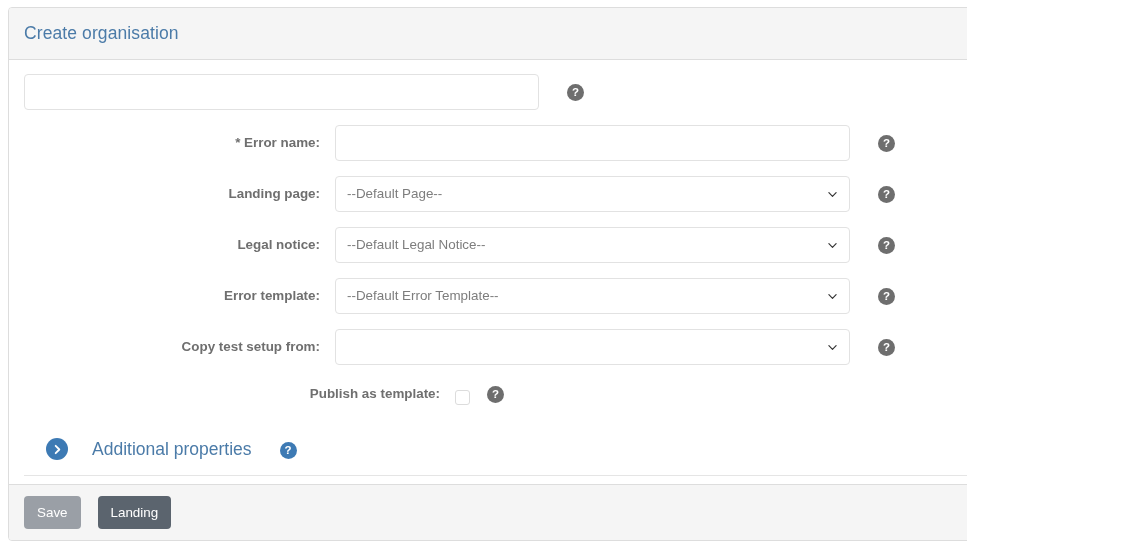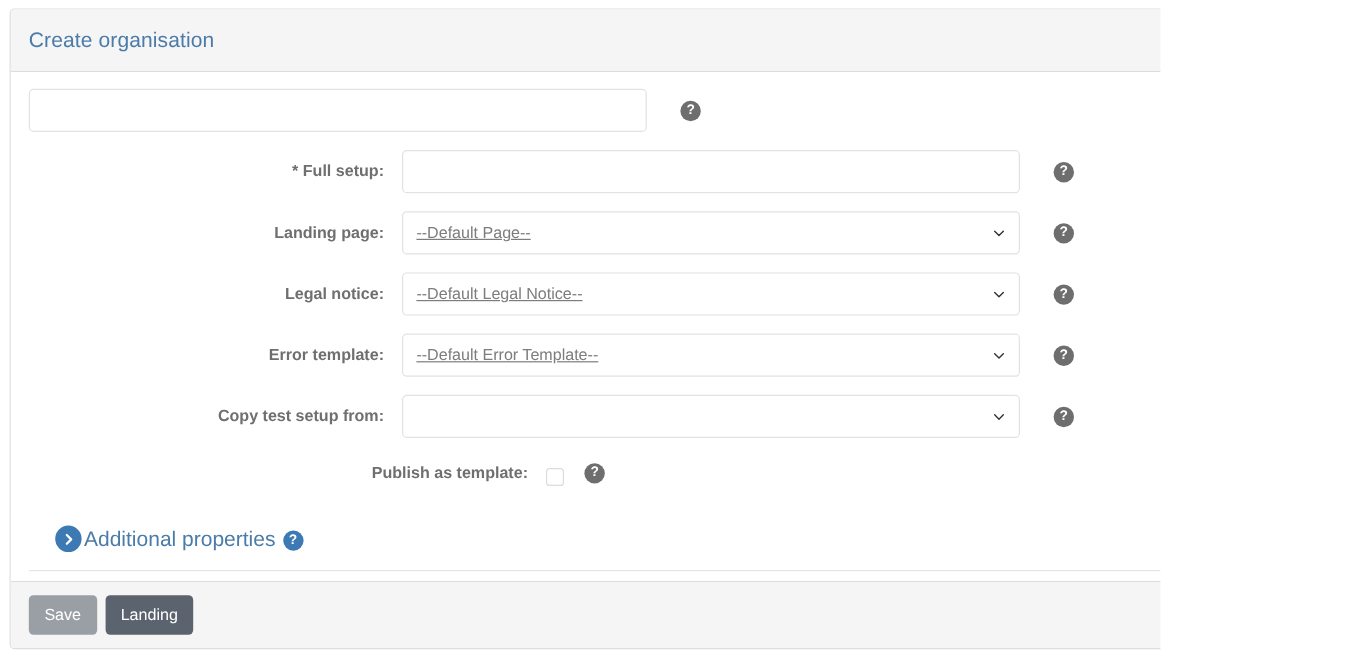--- a/index.html
+++ b/index.html
@@ -61,21 +61,21 @@
     left: 0;
     right: 0;
     bottom: 0;
     height: 56px;
     background: #f5f5f5;
     border-top: 1px solid #dddddd;
     border-radius: 0 0 3px 3px;
     display: flex;
     align-items: center;
     padding: 0 15px;
-    gap: 7px;
+    gap: 17px;
   }
 
   
   .form-row {
     display: flex;
     align-items: flex-start;
     margin-bottom: 15px;
     height: 36px;
   }
 
@@ -109,21 +109,20 @@
     display: block;
     line-height: 34px;
   }
 
   .form-select {
     padding-right: 28px;
     overflow: hidden;
     white-space: nowrap;
     text-overflow: ellipsis;
     cursor: pointer;
-    text-decoration: underline;
   }
 
   .caret {
     position: absolute;
     right: 13px;
     top: 14px;
     width: 9px;
     height: 9px;
     pointer-events: none;
   }
@@ -170,21 +169,21 @@
   }
   .cb-wrap .help { margin-top: 1px; }
 
   .help-blue { background: #3d7ab4; }
 
   
   .adv-section { padding-top: 18px; }
   .adv-toggle {
     display: flex;
     align-items: center;
-    gap: 0;
+    gap: 22px;
     cursor: pointer;
     padding-bottom: 15px;
     border-bottom: 1px solid #e5e5e5;
     width: 1066px;
   }
   .adv-circle {
     width: 22px;
     height: 22px;
     border-radius: 50%;
     background: #3d7ab4;
@@ -233,21 +232,21 @@
       <div class="form-row">
         <div class="field-wrap">
           <input class="form-control" type="text" value="" style="">
         </div>
         <div class="help-cell">
           <span class="help">?</span>
         </div>
       </div>
 
       <div class="form-row">
-        <div class="form-label">* Full setup:</div>
+        <div class="form-label">* Error name:</div>
         <div class="field-wrap">
           <input class="form-control" type="text" value="" style="">
         </div>
         <div class="help-cell">
           <span class="help">?</span>
         </div>
       </div>
 
       <div class="form-row">
         <div class="form-label">Landing page:</div>

